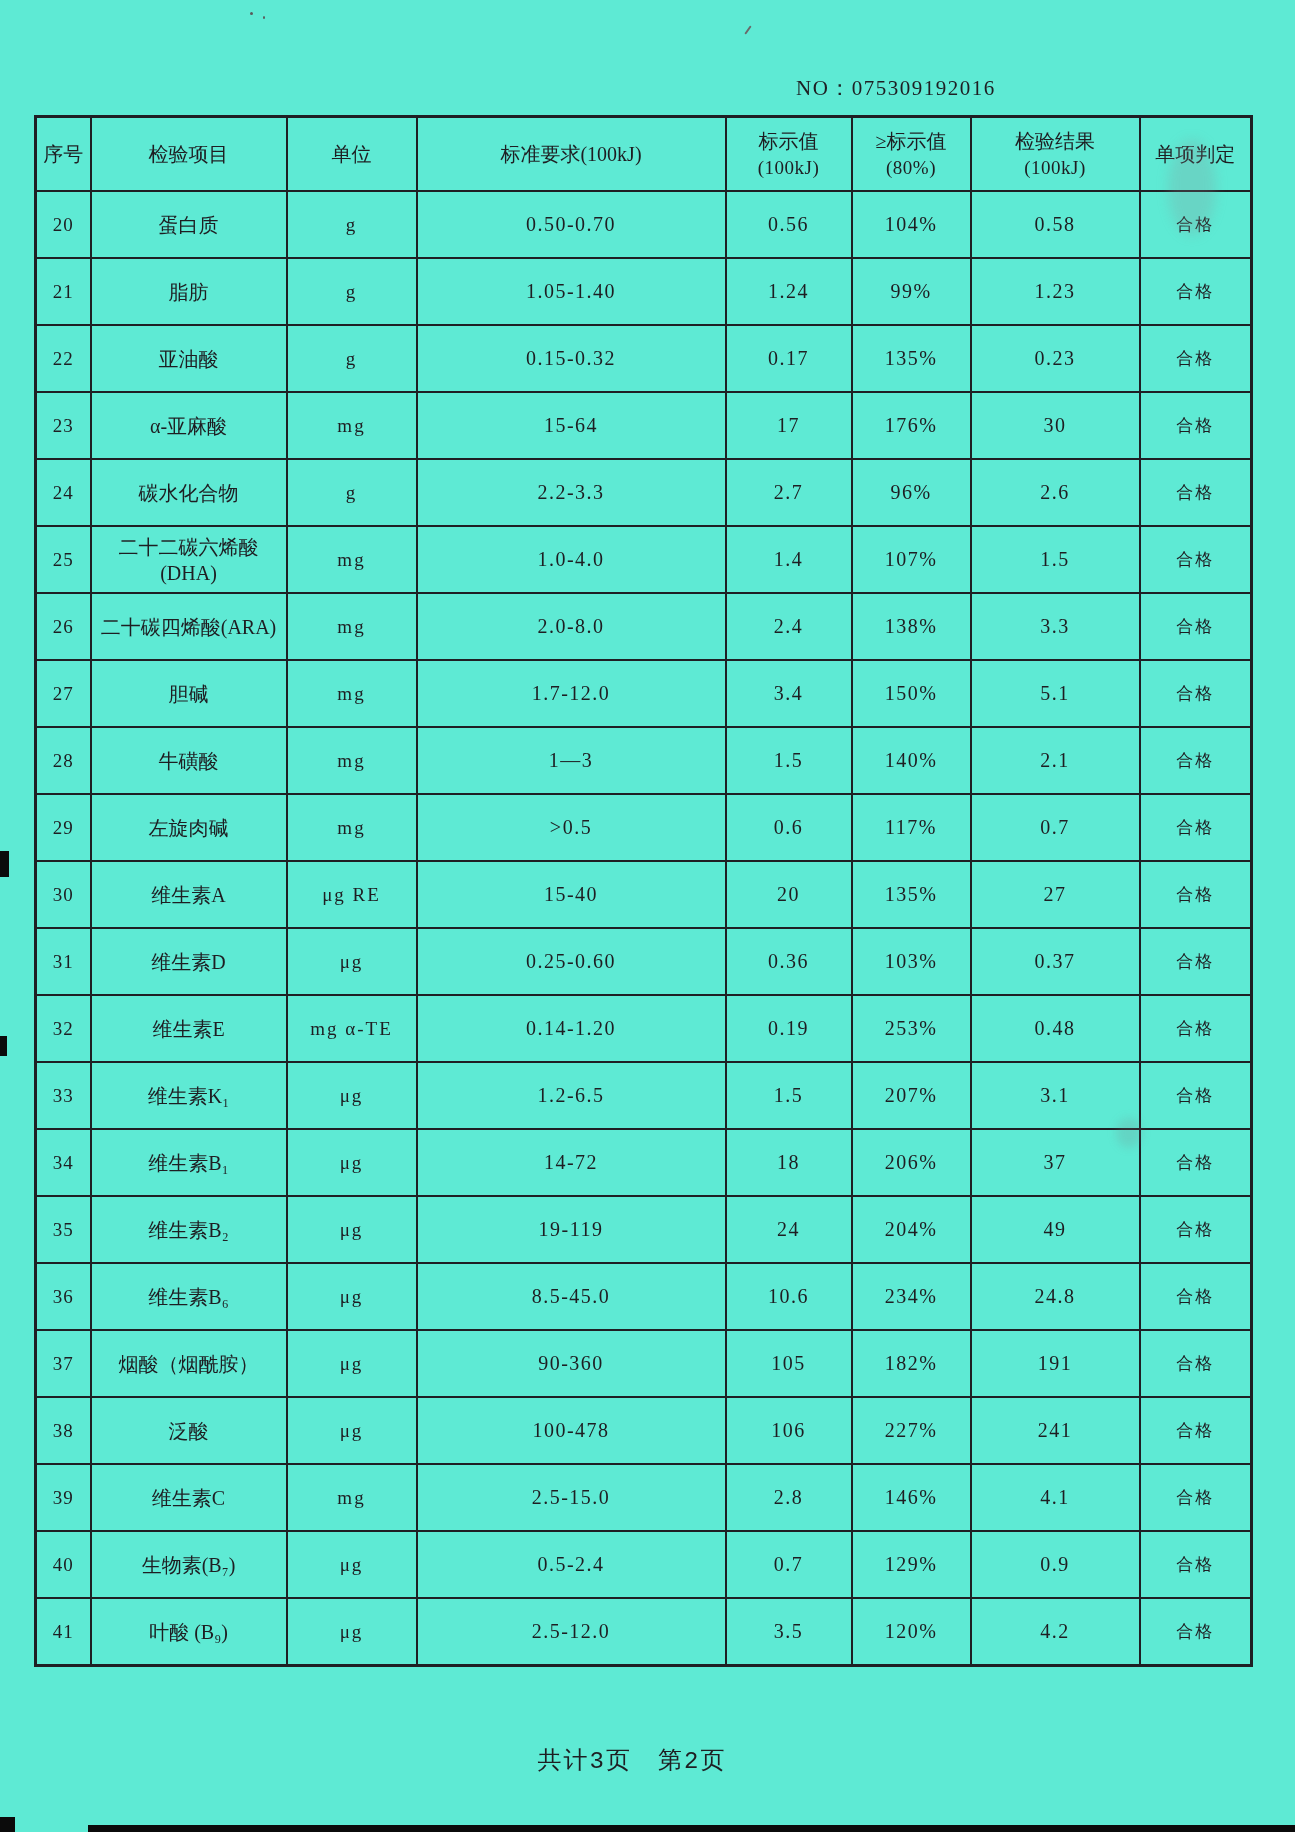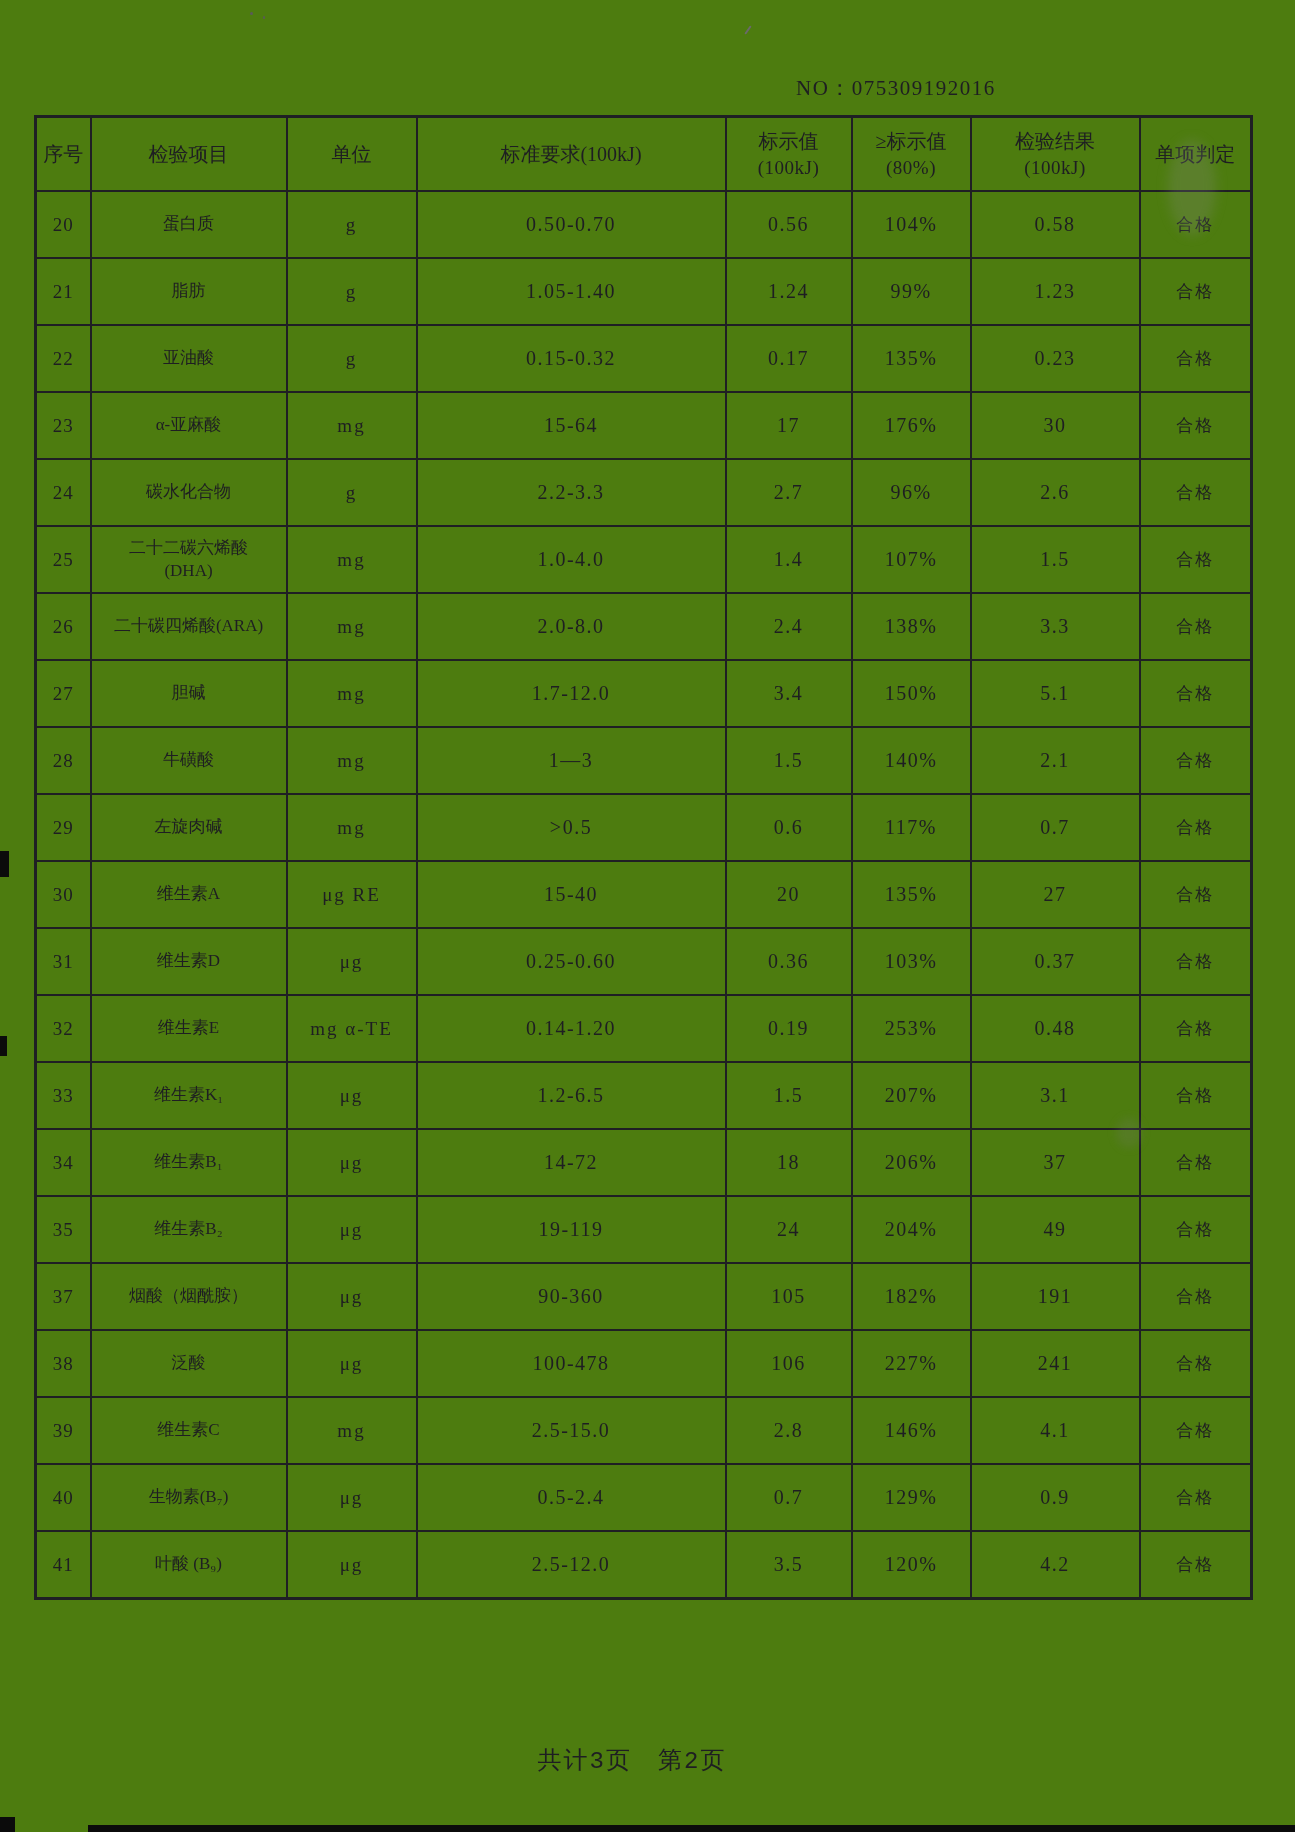--- a/index.html
+++ b/index.html
@@ -1,34 +1,34 @@
 <!DOCTYPE html>
 <html><head>
 <meta charset="utf-8">
 <style>
   html,body{margin:0;padding:0;background:#e8e8e6;}
   .page{
-    position:relative;width:1295px;height:1832px;background:#4d7c0f;overflow:hidden;
+    position:relative;width:1295px;height:1832px;background:#5eead4;overflow:hidden;
     font-family:"Liberation Serif","DejaVu Serif",serif;color:#1e1e22;
   }
   .no-label{
     position:absolute;left:796px;top:74px;font-size:21px;letter-spacing:1.5px;white-space:nowrap;
   }
   table.report{
     position:absolute;left:22px;top:115px;width:1216px;
     border-collapse:collapse;table-layout:fixed;border:3px solid #1f1f24;margin-left:12px;
   }
   col.w0{width:55px}col.w1{width:196px}col.w2{width:130px}col.w3{width:309px}
   col.w4{width:126px}col.w5{width:119px}col.w6{width:169px}col.w7{width:112px}
   th,td{border:2px solid #1f1f24;text-align:center;vertical-align:middle;padding:0;overflow:hidden;}
   thead th{height:72px;font-size:20px;font-weight:normal;line-height:1.35;}
   thead .h2{font-size:19px;letter-spacing:.5px;}
   tbody td{height:65px;font-size:20px;}
   .c-no{font-size:19px;letter-spacing:1px;}
-  .c-item{font-size:17px;line-height:1.3;}
+  .c-item{font-size:20px;line-height:1.3;}
   .c-unit{font-size:19px;letter-spacing:2px;}
   .c-std,.c-val{font-size:20px;letter-spacing:1.5px;}
   .c-judge{font-size:17px;letter-spacing:2px;}
   .footer{
     position:absolute;left:452px;top:1744px;width:360px;text-align:center;
     font-size:24px;letter-spacing:2px;white-space:nowrap;font-family:Liberation Mono, monospace;
   }
   
   .art{position:absolute;background:#0b0b0b;}
   .art-edge1{left:0;top:851px;width:9px;height:26px;}
@@ -306,20 +306,33 @@
           <div></div>
         </td>
         <td class="c-unit">μg</td>
         <td class="c-std">19-119</td>
         <td class="c-val">24</td>
         <td class="c-val">204%</td>
         <td class="c-val">49</td>
         <td class="c-judge">合格</td>
       </tr>
         <tr class="trow">
+        <td class="c-no">36</td>
+        <td class="c-item">
+          <div>维生素B₆</div>
+          <div></div>
+        </td>
+        <td class="c-unit">μg</td>
+        <td class="c-std">8.5-45.0</td>
+        <td class="c-val">10.6</td>
+        <td class="c-val">234%</td>
+        <td class="c-val">24.8</td>
+        <td class="c-judge">合格</td>
+      </tr>
+        <tr class="trow">
         <td class="c-no">37</td>
         <td class="c-item">
           <div>烟酸（烟酰胺）</div>
           <div></div>
         </td>
         <td class="c-unit">μg</td>
         <td class="c-std">90-360</td>
         <td class="c-val">105</td>
         <td class="c-val">182%</td>
         <td class="c-val">191</td>

